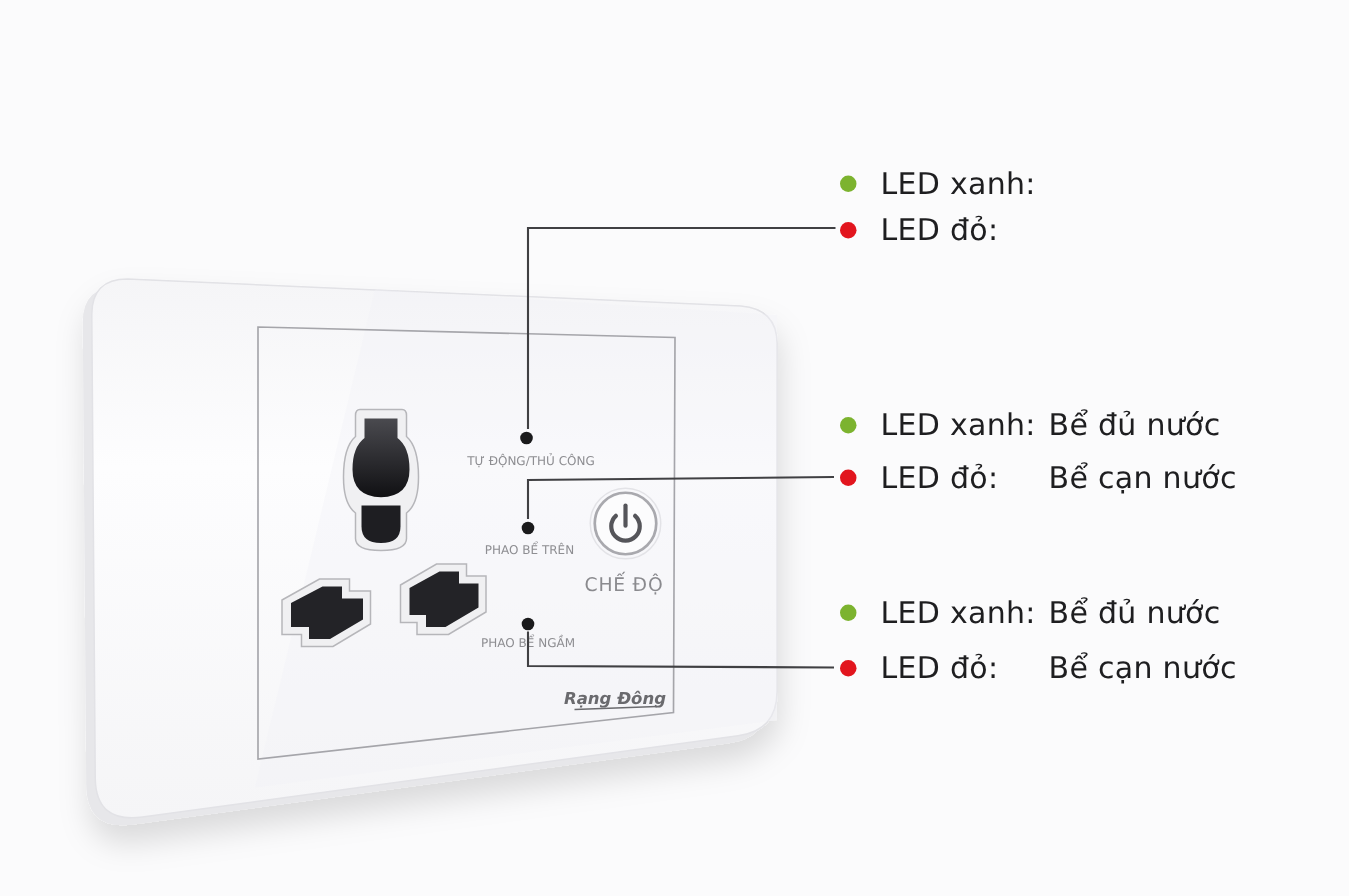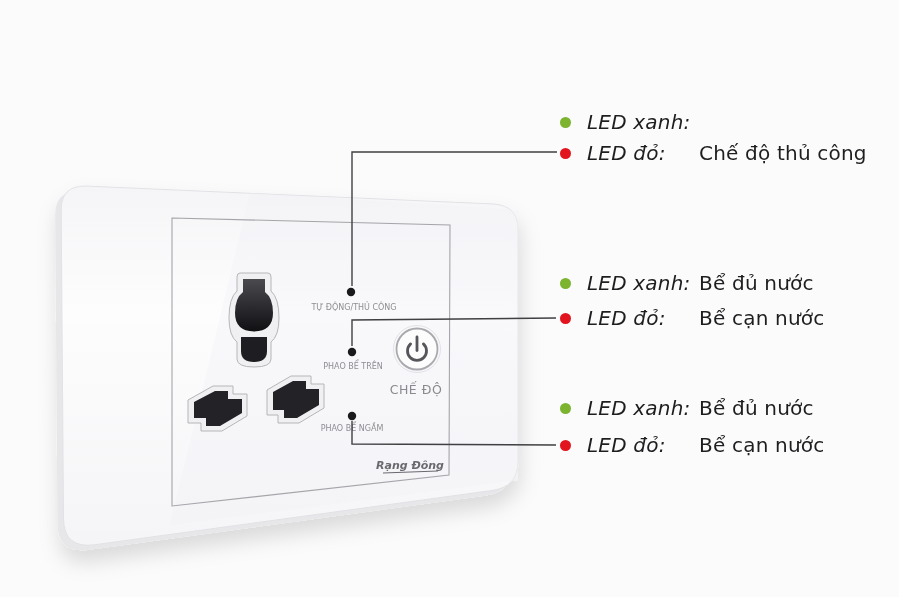--- a/index.html
+++ b/index.html
@@ -5,21 +5,21 @@
   html,body{margin:0;padding:0;background:#fbfbfc;}
   .canvas{position:relative;width:899px;height:597px;background:#fbfbfc;overflow:hidden;
           font-family:"DejaVu Sans","Liberation Sans",sans-serif;}
   .device-svg{position:absolute;left:0;top:0;width:899px;height:597px;}
   .device-svg text{font-family:"DejaVu Sans","Liberation Sans",sans-serif;}
   .callout-row{position:absolute;left:560px;display:flex;align-items:center;height:28px;
                color:#1e1e20;font-size:20px;letter-spacing:.2px;white-space:nowrap;}
   .dot{width:11px;height:11px;border-radius:50%;flex:0 0 auto;}
   .dot.green{background:#7cb32f;}
   .dot.red{background:#e2151e;}
-  .callout-label{margin-left:16px;width:112px;flex:0 0 auto;font-style:italic;}
+  .callout-label{margin-left:16px;width:112px;flex:0 0 auto;}
   .callout-desc{flex:0 0 auto;}
 </style>
 </head>
 <body>
 
 <div class="canvas">
 
   <svg class="device-svg" viewBox="0 0 899 597">
     <defs>
       <linearGradient id="plateGrad" x1="0" y1="0" x2="0" y2="1">
@@ -88,21 +88,20 @@
     <polyline points="556,445 352,444 352,421" fill="none" stroke="#404043" stroke-width="1.4"></polyline>
   </svg>
 
   <div class="callout-row" style="top:108px">
     <span class="dot green"></span>
     <span class="callout-label">LED xanh:</span>
   </div>
   <div class="callout-row" style="top:139px">
     <span class="dot red"></span>
     <span class="callout-label">LED đỏ:</span>
-    <span class="callout-desc">Chế độ thủ công</span>
   </div>
 
   <div class="callout-row" style="top:269px">
     <span class="dot green"></span>
     <span class="callout-label">LED xanh:</span>
     <span class="callout-desc">Bể đủ nước</span>
   </div>
   <div class="callout-row" style="top:304px">
     <span class="dot red"></span>
     <span class="callout-label">LED đỏ:</span>

